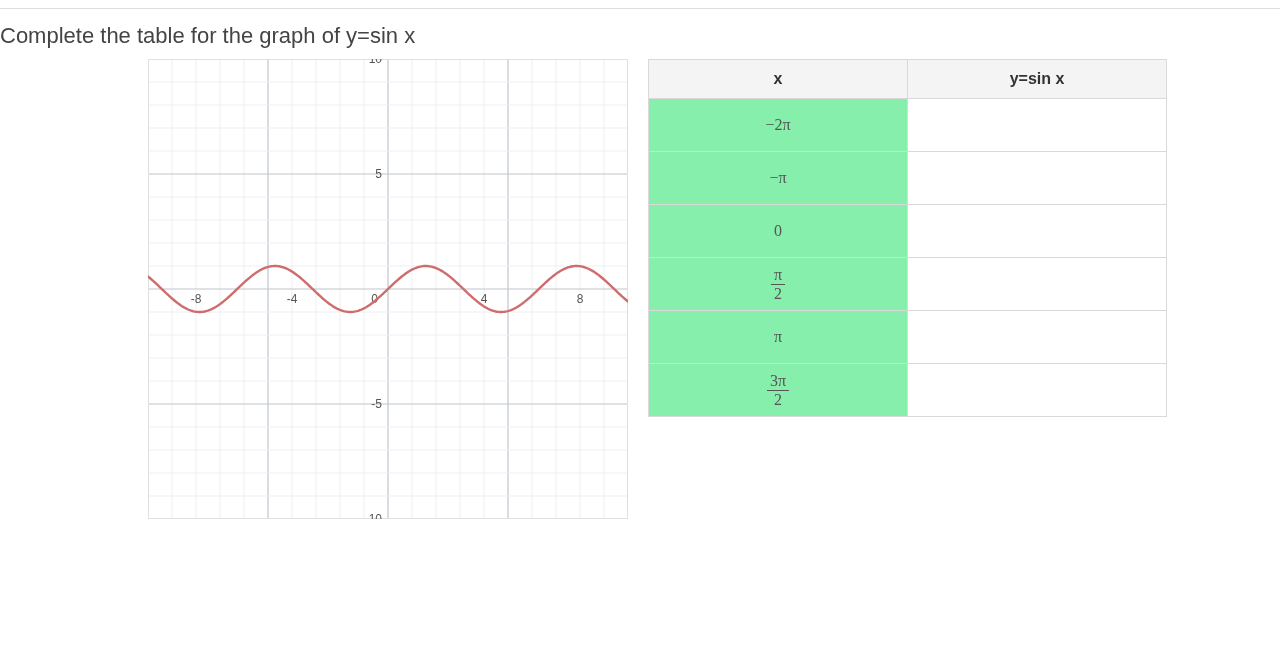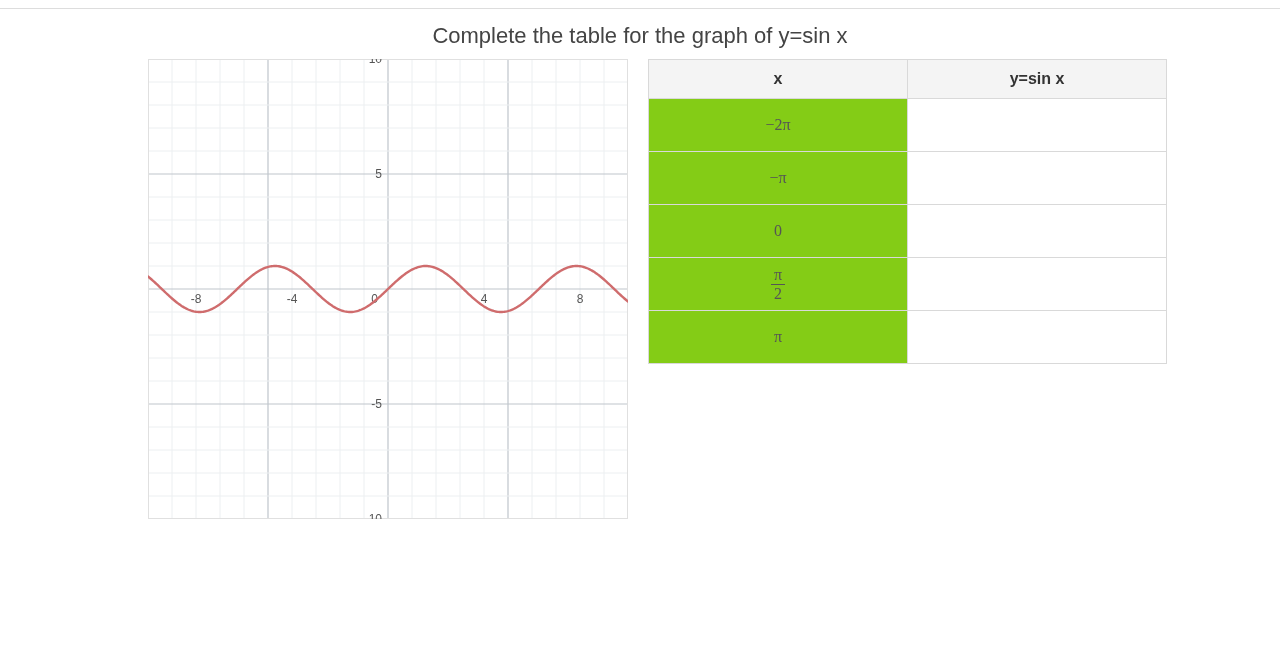--- a/index.html
+++ b/index.html
@@ -7,21 +7,20 @@
     padding: 0;
     font-family: Arial, Helvetica, sans-serif;
     color: #333;
     background: #fff;
   }
   .top-rule {
     border-top: 1px solid #ddd;
     margin-top: 8px;
   }
   .title {
-    text-align: center;
     font-size: 22px;
     margin: 14px 0 10px;
     color: #444;
   }
   .content {
     display: flex;
     align-items: flex-start;
     gap: 20px;
     padding-left: 148px;
   }
@@ -52,21 +51,21 @@
     min-width: 238px;
   }
   .tbl th {
     background: #f4f4f4;
     font-weight: bold;
     font-size: 16px;
     padding: 0 10px;
     height: 38px;
   }
   .tbl td.x-col {
-    background: #84cc16;
+    background: #86efac;
   }
   .tbl td.y-col {
     background: #fff;
   }
   .math { font-family: "Cambria Math", "STIXGeneral", "Times New Roman", serif; font-size: 16px; color:#555; }
   .frac { display:inline-block; vertical-align:middle; text-align:center; line-height:1; }
   .frac .num, .frac .den { display:block; padding:0 3px; }
   .frac .bar { display:block; border-top:1px solid #555; margin:1px 0; }
 </style>
 </head>
@@ -155,15 +154,19 @@
           <td class="y-col"></td>
         </tr>
         <tr>
           <td class="x-col"><span class="math"><span class="frac"><span class="num">π</span><span class="bar"></span><span class="den">2</span></span></span></td>
           <td class="y-col"></td>
         </tr>
         <tr>
           <td class="x-col"><span class="math">π</span></td>
           <td class="y-col"></td>
         </tr>
+        <tr>
+          <td class="x-col"><span class="math"><span class="frac"><span class="num">3π</span><span class="bar"></span><span class="den">2</span></span></span></td>
+          <td class="y-col"></td>
+        </tr>
       </tbody>
   </table>
 </div>
 
 </body></html>

